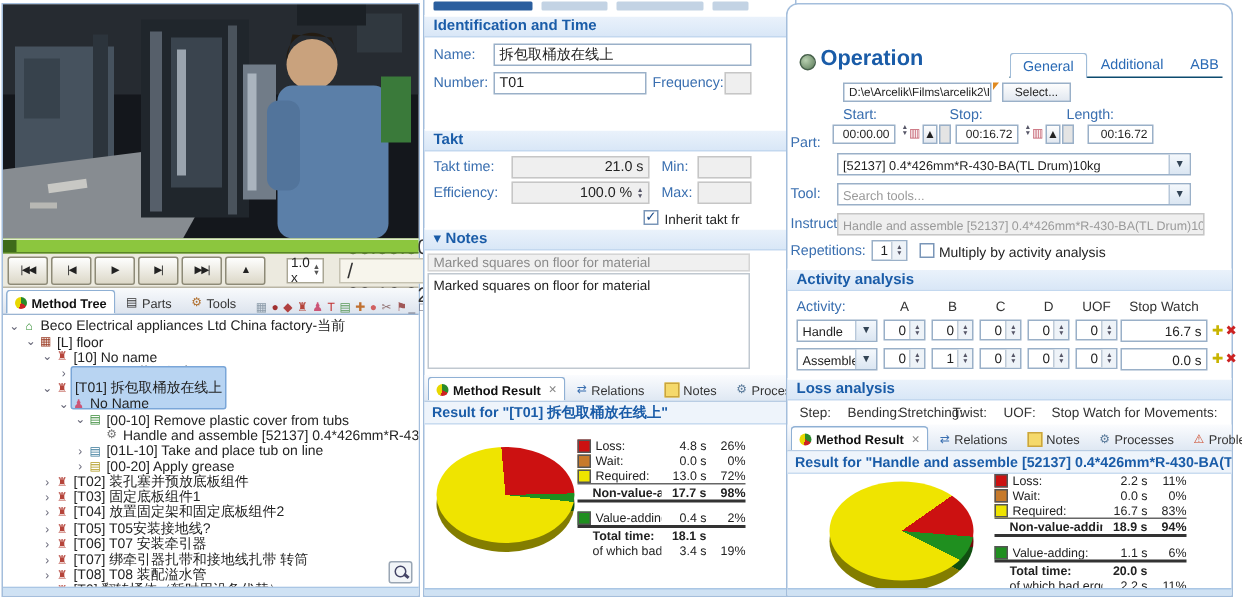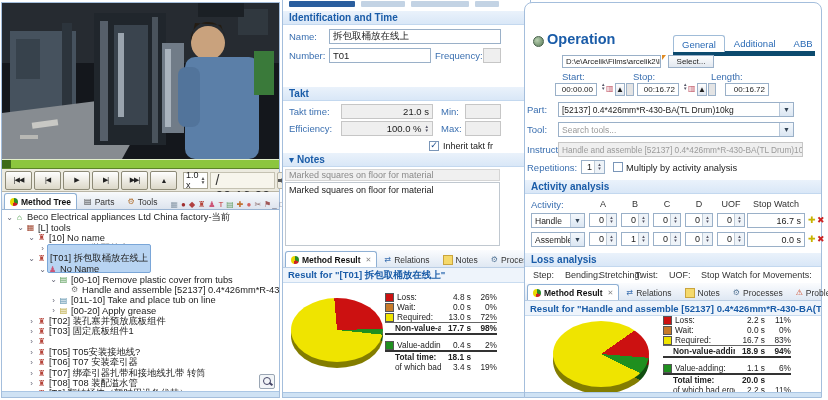--- a/index.html
+++ b/index.html
@@ -6,21 +6,21 @@
   body{width:828px;height:400px;background:#fff;position:relative;overflow:hidden;
        font-family:"Liberation Sans","DejaVu Sans",sans-serif;font-size:10px;color:#222}
   .panel{position:absolute;background:#fff;border:1px solid #a4bedc;box-sizing:border-box}
   .abs{position:absolute;box-sizing:border-box}
   
   #left-panel{left:1px;top:2px;width:279px;height:396px;display:flex;flex-direction:column}
   .video{height:156px;background:#0d0f12;position:relative;overflow:hidden}
   .video svg{display:block}
   .seek{height:8px;background:#8cc63e;border-top:1px solid #e2eecb;border-bottom:1px solid #5a8428;position:relative}
   .seek-cap{position:absolute;left:0;top:0;width:9px;height:100%;background:#3e6b1a}
-  .vbar{height:22px;background:#eceadf;border-bottom:1px solid #b9b5a5;display:flex;align-items:center;gap:2px;padding:0 3px}
+  .vbar{height:22px;background:#eceadf;border-bottom:1px solid #b9b5a5;display:flex;align-items:center;gap:10px;padding:0 3px}
   .vbtn{width:25px;height:17px;border:1px solid #8d8a77;border-radius:2px;background:linear-gradient(#fefefe,#dcd8c8);
         font-size:7px;display:flex;align-items:center;justify-content:center;color:#222;letter-spacing:-1px}
   .speed{margin-left:4px;height:15px;border:1px solid #a9a694;background:#fff;display:flex;align-items:center;padding:0 2px;gap:2px}
   .speed .sv{font-size:9px}
   .spin-arrows{display:flex;flex-direction:column;font-size:5px;line-height:4px;color:#555}
   .vtime{flex:1;height:15px;border:1px solid #c5c2b2;background:#f7f5ec;display:flex;align-items:center;
          justify-content:flex-end;padding:0 4px;font-size:14px;color:#333}
   .vico{width:16px;height:15px;border:1px solid #b9b5a5;border-radius:2px;background:#f1efe5;display:flex;align-items:center;justify-content:center}
   
   .ttabbar{height:17px;background:linear-gradient(#f8fafc,#dde4ee);border-bottom:1px solid #9ab4d2;display:flex;align-items:flex-end;padding:0 2px;gap:1px}
@@ -87,21 +87,21 @@
   .lrow.spacer{height:5px}
   
   #mid-panel{left:282px;top:0;width:249px;height:398px;border-top:none}
   .cliptabs{position:absolute;left:0;top:0;height:9px;width:100%;display:flex;gap:6px;padding:1px 6px;box-sizing:border-box}
   .cliptabs i{display:block;height:6px;border-radius:1px}
   
   #right-panel{left:524px;top:2px;width:298px;height:396px;border-radius:8px 8px 0 0}
   .optitle{position:absolute;left:22px;top:28px;font-size:14.5px;font-weight:bold;color:#1a5ca8}
   .opicon{position:absolute;left:8px;top:33px;width:9px;height:9px;border-radius:50%;
           background:radial-gradient(circle at 35% 35%,#b8d0b0,#5a7a58);border:1px solid #46604a}
-  .toptabs{position:absolute;left:148px;top:30px;right:6px;height:18px;display:flex;align-items:flex-end;border-bottom:5px solid #0c4a6e}
+  .toptabs{position:absolute;left:148px;top:30px;right:6px;height:18px;display:flex;align-items:flex-end;border-bottom:1px solid #0c4a6e}
   .toptab{height:16px;padding:0 8px;display:flex;align-items:center;font-size:9.5px;color:#2a6ab5;
           border:1px solid transparent;border-bottom:none;border-radius:3px 3px 0 0}
   .toptab.active{background:#fff;border-color:#a0bcd8;position:relative;top:1px}
   .tinybtn{position:absolute;height:13px;border:1px solid #9ab0c8;background:linear-gradient(#fdfdfd,#e2e8f0);
            display:flex;align-items:center;justify-content:center;font-size:8px;box-sizing:border-box}
   .filmico{color:#c05565;font-size:8px}
   .orange-mark{position:absolute;width:0;height:0;border-left:4px solid #e08a20;border-bottom:5px solid transparent}
   .acol{position:absolute;text-align:center;font-size:9px;color:#333}
   .plus{color:#c8b400;font-weight:bold;font-size:9px}
   .cross{color:#cc2222;font-weight:bold;font-size:9px}
@@ -204,21 +204,21 @@
   </div>
   <div class="tree" id="tree">
       <div class="trow" style="padding-left: 3px;">
         <span class="texp">⌄</span>
         <span class="tico2" style="color: rgb(42, 138, 42);">⌂</span>
         <span class="tlab">Beco Electrical appliances Ltd China factory-当前</span>
       </div>
       <div class="trow" style="padding-left: 14px;">
         <span class="texp">⌄</span>
         <span class="tico2" style="color: rgb(154, 58, 34);">▦</span>
-        <span class="tlab">[L] tools</span>
+        <span class="tlab">[L] floor</span>
       </div>
       <div class="trow" style="padding-left: 25px;">
         <span class="texp">⌄</span>
         <span class="tico2" style="color: rgb(181, 68, 58);">♜</span>
         <span class="tlab">[10] No name</span>
       </div>
       <div class="trow" style="padding-left: 36px;">
         <span class="texp">›</span>
         <span class="tico2" style="color: rgb(58, 138, 58);">▤</span>
         <span class="tlab">[10-20] 装配外壳</span>
@@ -259,20 +259,21 @@
         <span class="tlab">[T02] 装孔塞并预放底板组件</span>
       </div>
       <div class="trow" style="padding-left: 25px;">
         <span class="texp">›</span>
         <span class="tico2" style="color: rgb(181, 68, 58);">♜</span>
         <span class="tlab">[T03] 固定底板组件1</span>
       </div>
       <div class="trow" style="padding-left: 25px;">
         <span class="texp">›</span>
         <span class="tico2" style="color: rgb(181, 68, 58);">♜</span>
+        <span class="tlab">[T04] 放置固定架和固定底板组件2</span>
       </div>
       <div class="trow" style="padding-left: 25px;">
         <span class="texp">›</span>
         <span class="tico2" style="color: rgb(181, 68, 58);">♜</span>
         <span class="tlab">[T05] T05安装接地线?</span>
       </div>
       <div class="trow" style="padding-left: 25px;">
         <span class="texp">›</span>
         <span class="tico2" style="color: rgb(181, 68, 58);">♜</span>
         <span class="tlab">[T06] T07 安装牵引器</span>
@@ -462,21 +463,21 @@
         <span>▲</span>
         <span>▼</span>
       </span>
     </span>
   <span class="abs filmico" style="left:163px;top:81px">▥</span>
   <div class="tinybtn" style="left:172px;top:80px;width:10px">▲</div>
   <div class="tinybtn" style="left:183px;top:80px;width:8px;background:#e4e4e4"></div>
 
   <div class="field right" style="left:200px;top:80px;width:44px;height:13px;font-size:8px">00:16.72</div>
 
-  <span class="blab" style="left:2px;top:101px">Part:</span>
+  <span class="blab" style="left:2px;top:87px">Part:</span>
   <div class="combo" style="left:33px;top:99px;width:236px">
     <span class="ctext">[52137] 0.4*426mm*R-430-BA(TL Drum)10kg</span>
       <span class="carr">▼</span>
   </div>
   <span class="blab" style="left:2px;top:121px">Tool:</span>
   <div class="combo" style="left:33px;top:119px;width:236px">
     <span class="ctext" style="color:#999">Search tools...</span>
       <span class="carr">▼</span>
   </div>
   <span class="blab" style="left:2px;top:141px">Instruction:</span>

